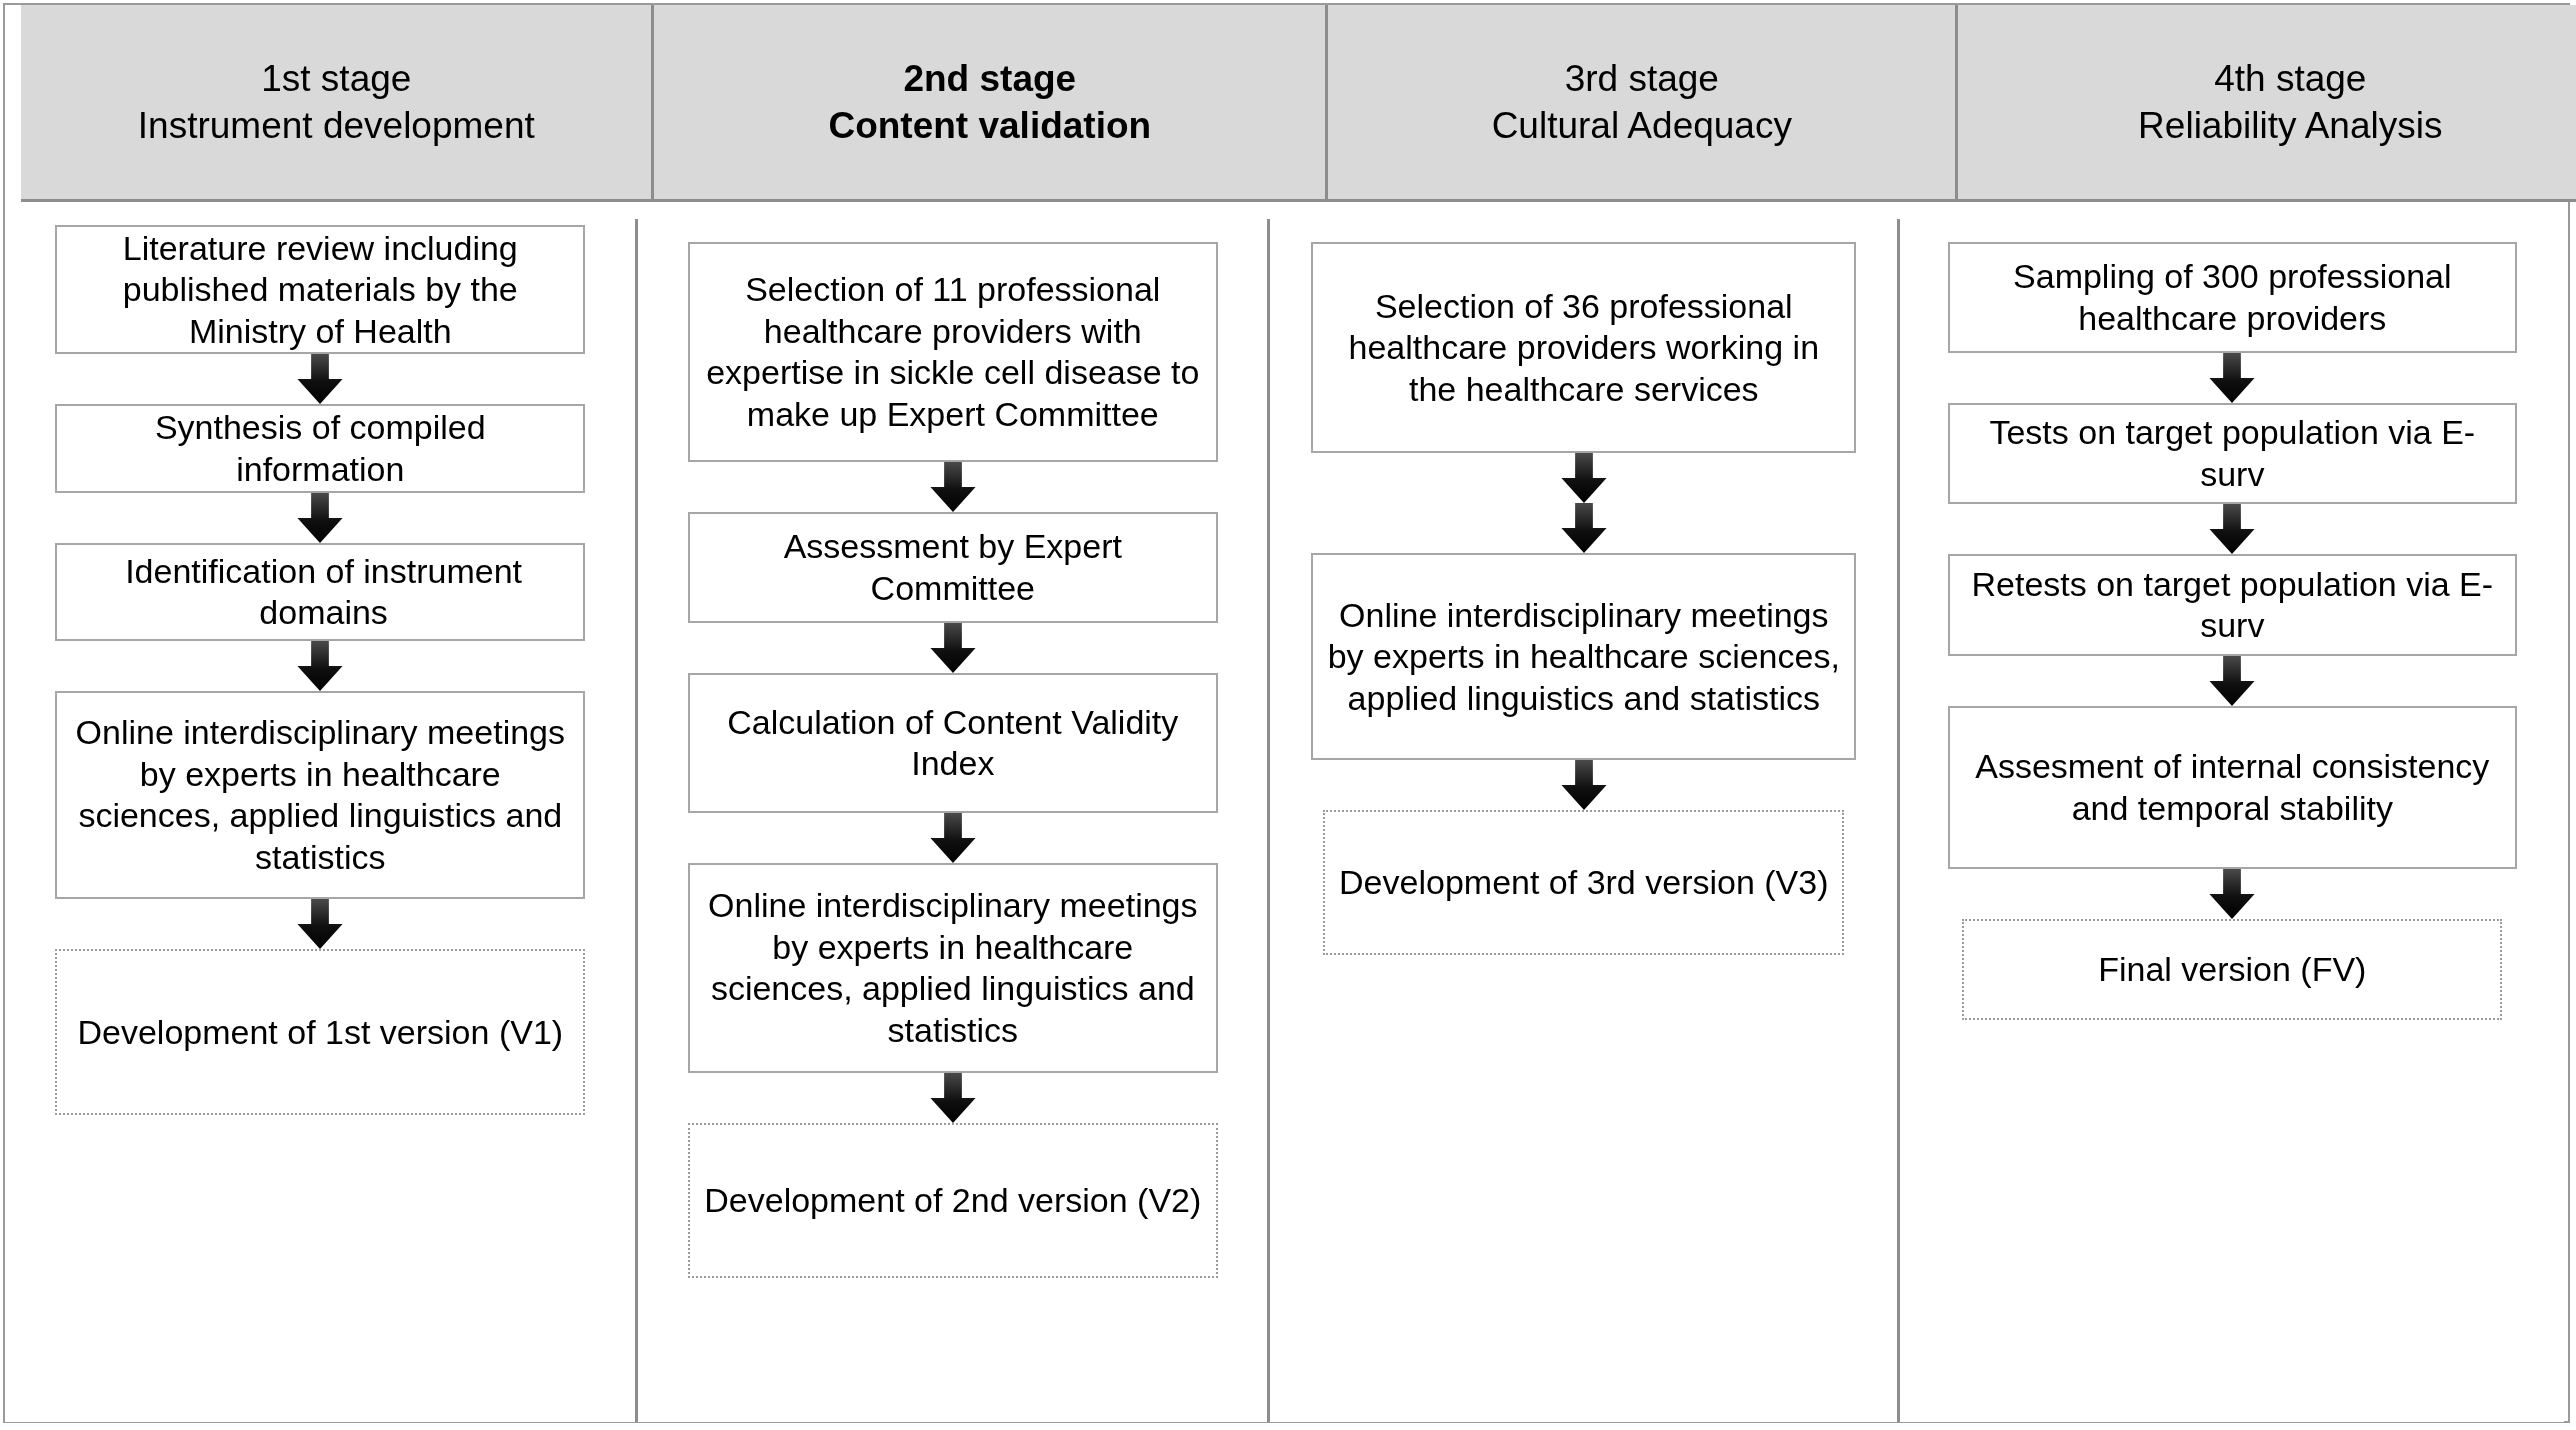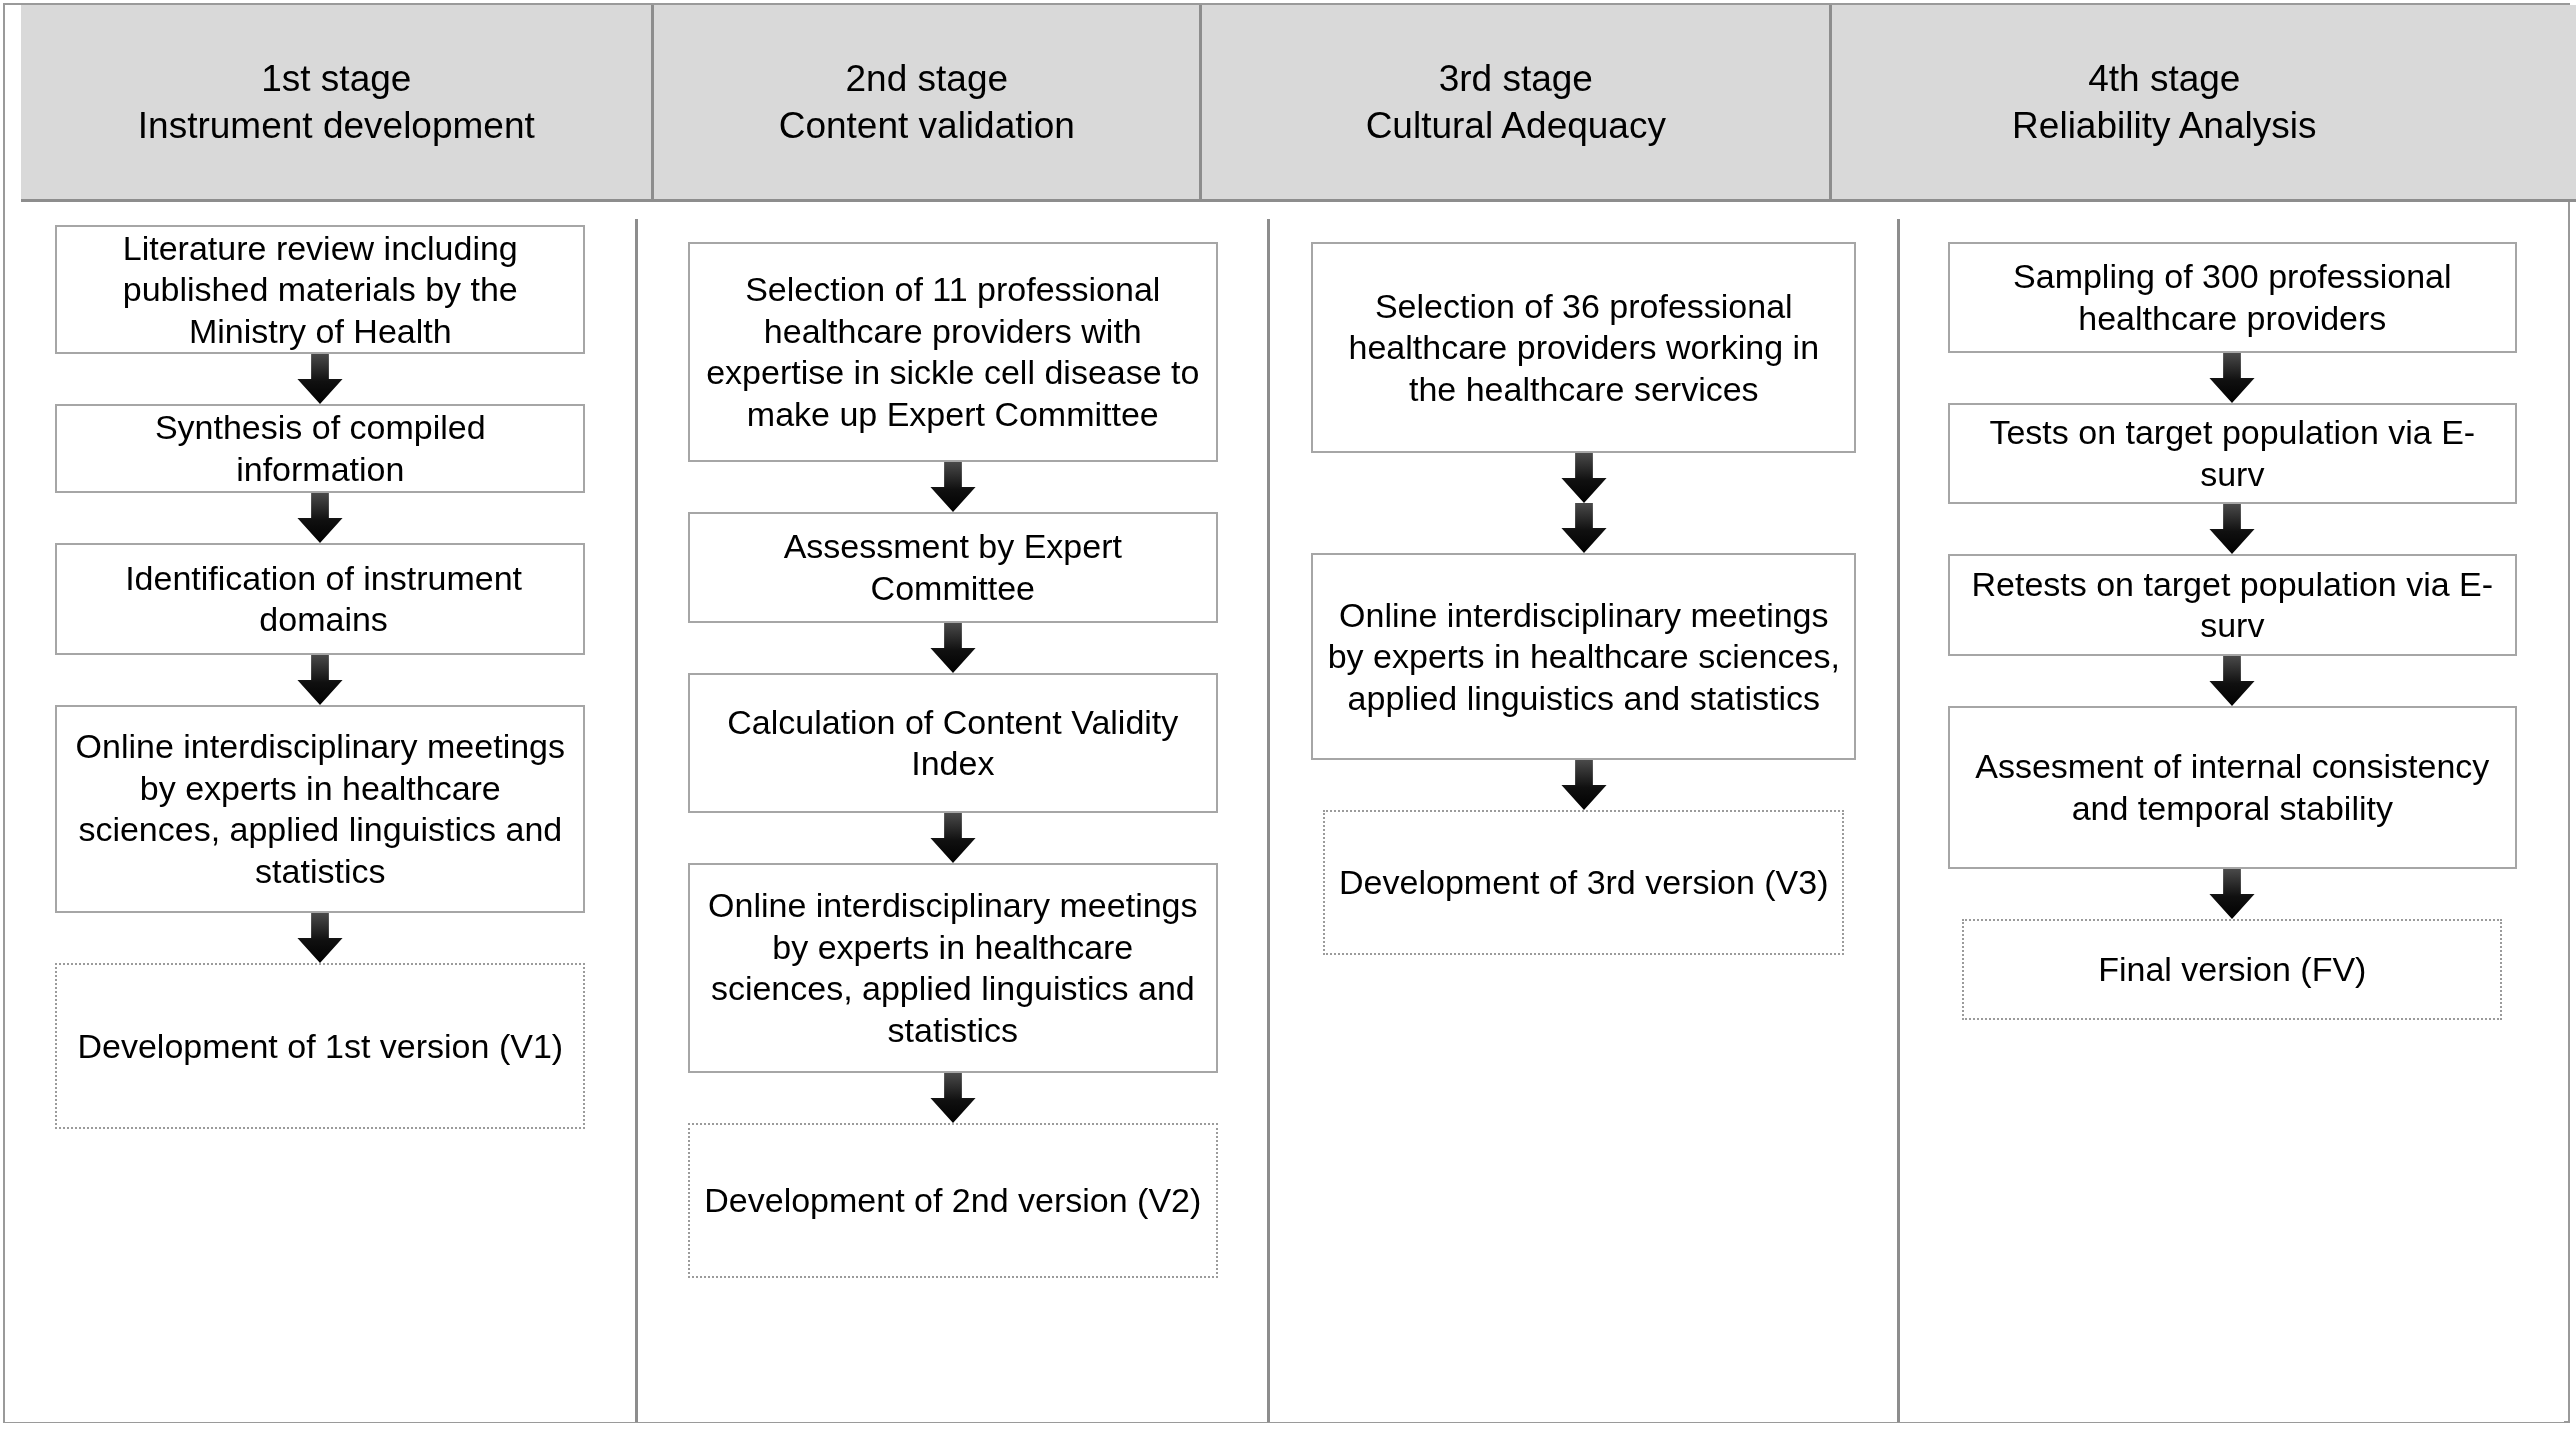--- a/index.html
+++ b/index.html
@@ -50,21 +50,21 @@
     justify-content: center;
     box-sizing: border-box;
     background: #d9d9d9;
     color: #000000;
     font-size: 37px;
     line-height: 1.28;
     text-align: center;
   }
   .header-cell + .header-cell { border-left: 3.3px solid #8d8d8d; }
   .hc-1 { width: 630px; }
-  .hc-2 { width: 548px; }
+  .hc-2 { width: 674px; font-weight: bold; }
   .hc-3 { width: 630px; }
   .hc-4 { width: 667px; }
 
   .header-line1 { display: block; }
   .header-line2 { display: block; }
 
   
   .cols {
     position: absolute;
     left: 0px;
@@ -185,21 +185,21 @@
                 <defs>
                   <linearGradient id="ag" x1="0" y1="0" x2="0" y2="1">
                     <stop offset="0" stop-color="#4a4a4a"></stop>
                     <stop offset="0.55" stop-color="#101010"></stop>
                     <stop offset="1" stop-color="#000000"></stop>
                   </linearGradient>
                 </defs>
                 <path d="M17 0 H39 V31 H56 L28 62 L0 31 H17 Z" fill="url(#ag)"></path>
               </svg>
             </div>
-            <div class="node" style="height: 112px; padding-left: 18px;">
+            <div class="node" style="height: 98px; padding-left: 18px;">
               <span>Identification of instrument domains</span>
             </div>
             <div class="arrow">
               <svg width="46" height="50" viewBox="0 0 56 62" aria-hidden="true">
                 <defs>
                   <linearGradient id="ag" x1="0" y1="0" x2="0" y2="1">
                     <stop offset="0" stop-color="#4a4a4a"></stop>
                     <stop offset="0.55" stop-color="#101010"></stop>
                     <stop offset="1" stop-color="#000000"></stop>
                   </linearGradient>

